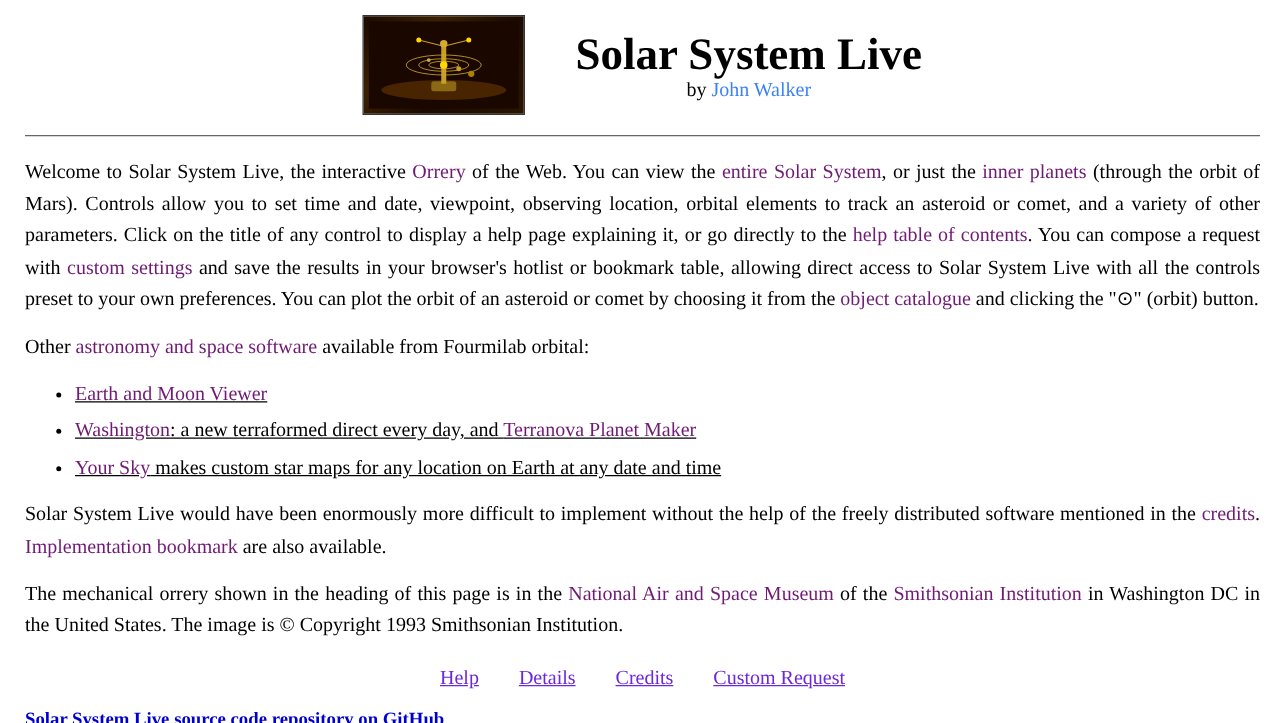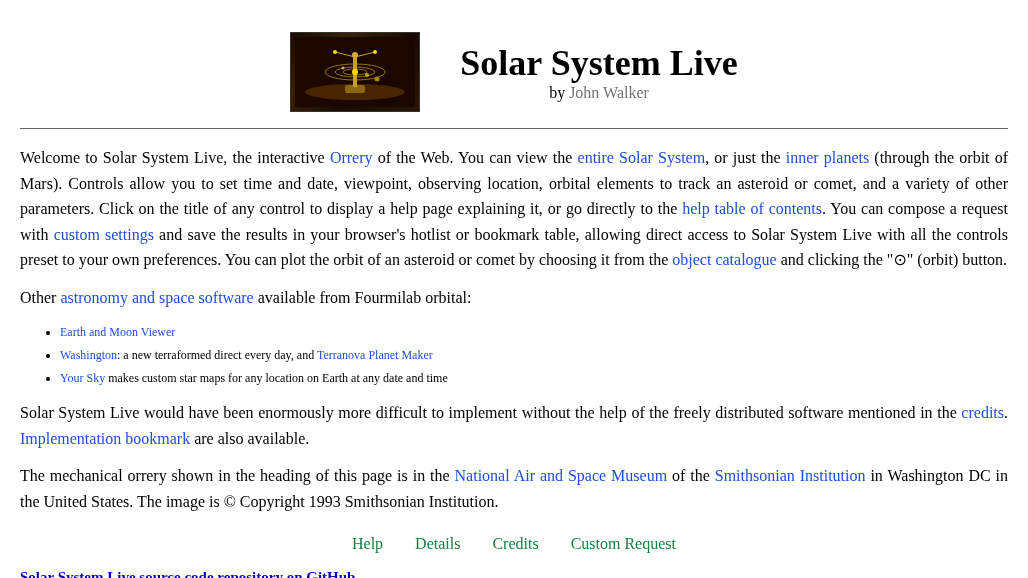--- a/index.html
+++ b/index.html
@@ -11,21 +11,21 @@
       font-family: Times New Roman, serif;
       font-size: 16px;
       background: #ffffff;
       color: #000000;
       width: 1028px;
     }
     .header {
       display: flex;
       align-items: center;
       justify-content: center;
-      padding: 32px 20px 8px 20px;
+      padding: 12px 20px 8px 20px;
       gap: 40px;
     }
     .header-image {
       width: 130px;
       height: 80px;
       background: linear-gradient(135deg, #1a0a00 0%, #3d2000 30%, #1a0a00 60%, #2a1500 100%);
       border: 1px solid #333;
       display: flex;
       align-items: center;
       justify-content: center;
@@ -44,59 +44,61 @@
       font-weight: bold;
       color: #000000;
       font-family: Times New Roman, serif;
     }
     .header-title .byline {
       font-size: 16px;
       color: #000000;
       font-family: Times New Roman, serif;
     }
     .header-title .byline a {
-      color: #737373;
+      color: #3b82f6;
       text-decoration: none;
     }
     .divider {
       border: none;
       border-top: 1px solid #666;
       margin: 8px 20px 16px 20px;
     }
     .main-content {
       padding: 0 20px;
       line-height: 1.6;
     }
     .main-content p {
       text-align: justify;
       margin-bottom: 12px;
       font-size: 16px;
     }
     a {
-      color: #1d4ed8;
+      color: #701a75;
       text-decoration: none;
     }
     .bold-link {
       font-weight: normal;
     }
     .bullet-list {
       margin: 8px 0 12px 40px;
     }
     .bullet-list li {
       margin-bottom: 4px;
-      font-size: 12px;
+      font-size: 16px;
+      text-decoration: underline;
     }
     .footer-nav {
       text-align: center;
       margin: 20px 0 16px 0;
       font-size: 16px;
     }
     .footer-nav a {
       margin: 0 14px;
-      color: #15803d;
+      color: #6d28d9;
+      text-decoration: underline;
     }
     .footer-links {
       padding: 0 20px 20px 20px;
     }
     .footer-links a {
       display: block;
       color: #0000cc;
       font-size: 15px;
       margin-bottom: 2px;
       font-weight: bold;

